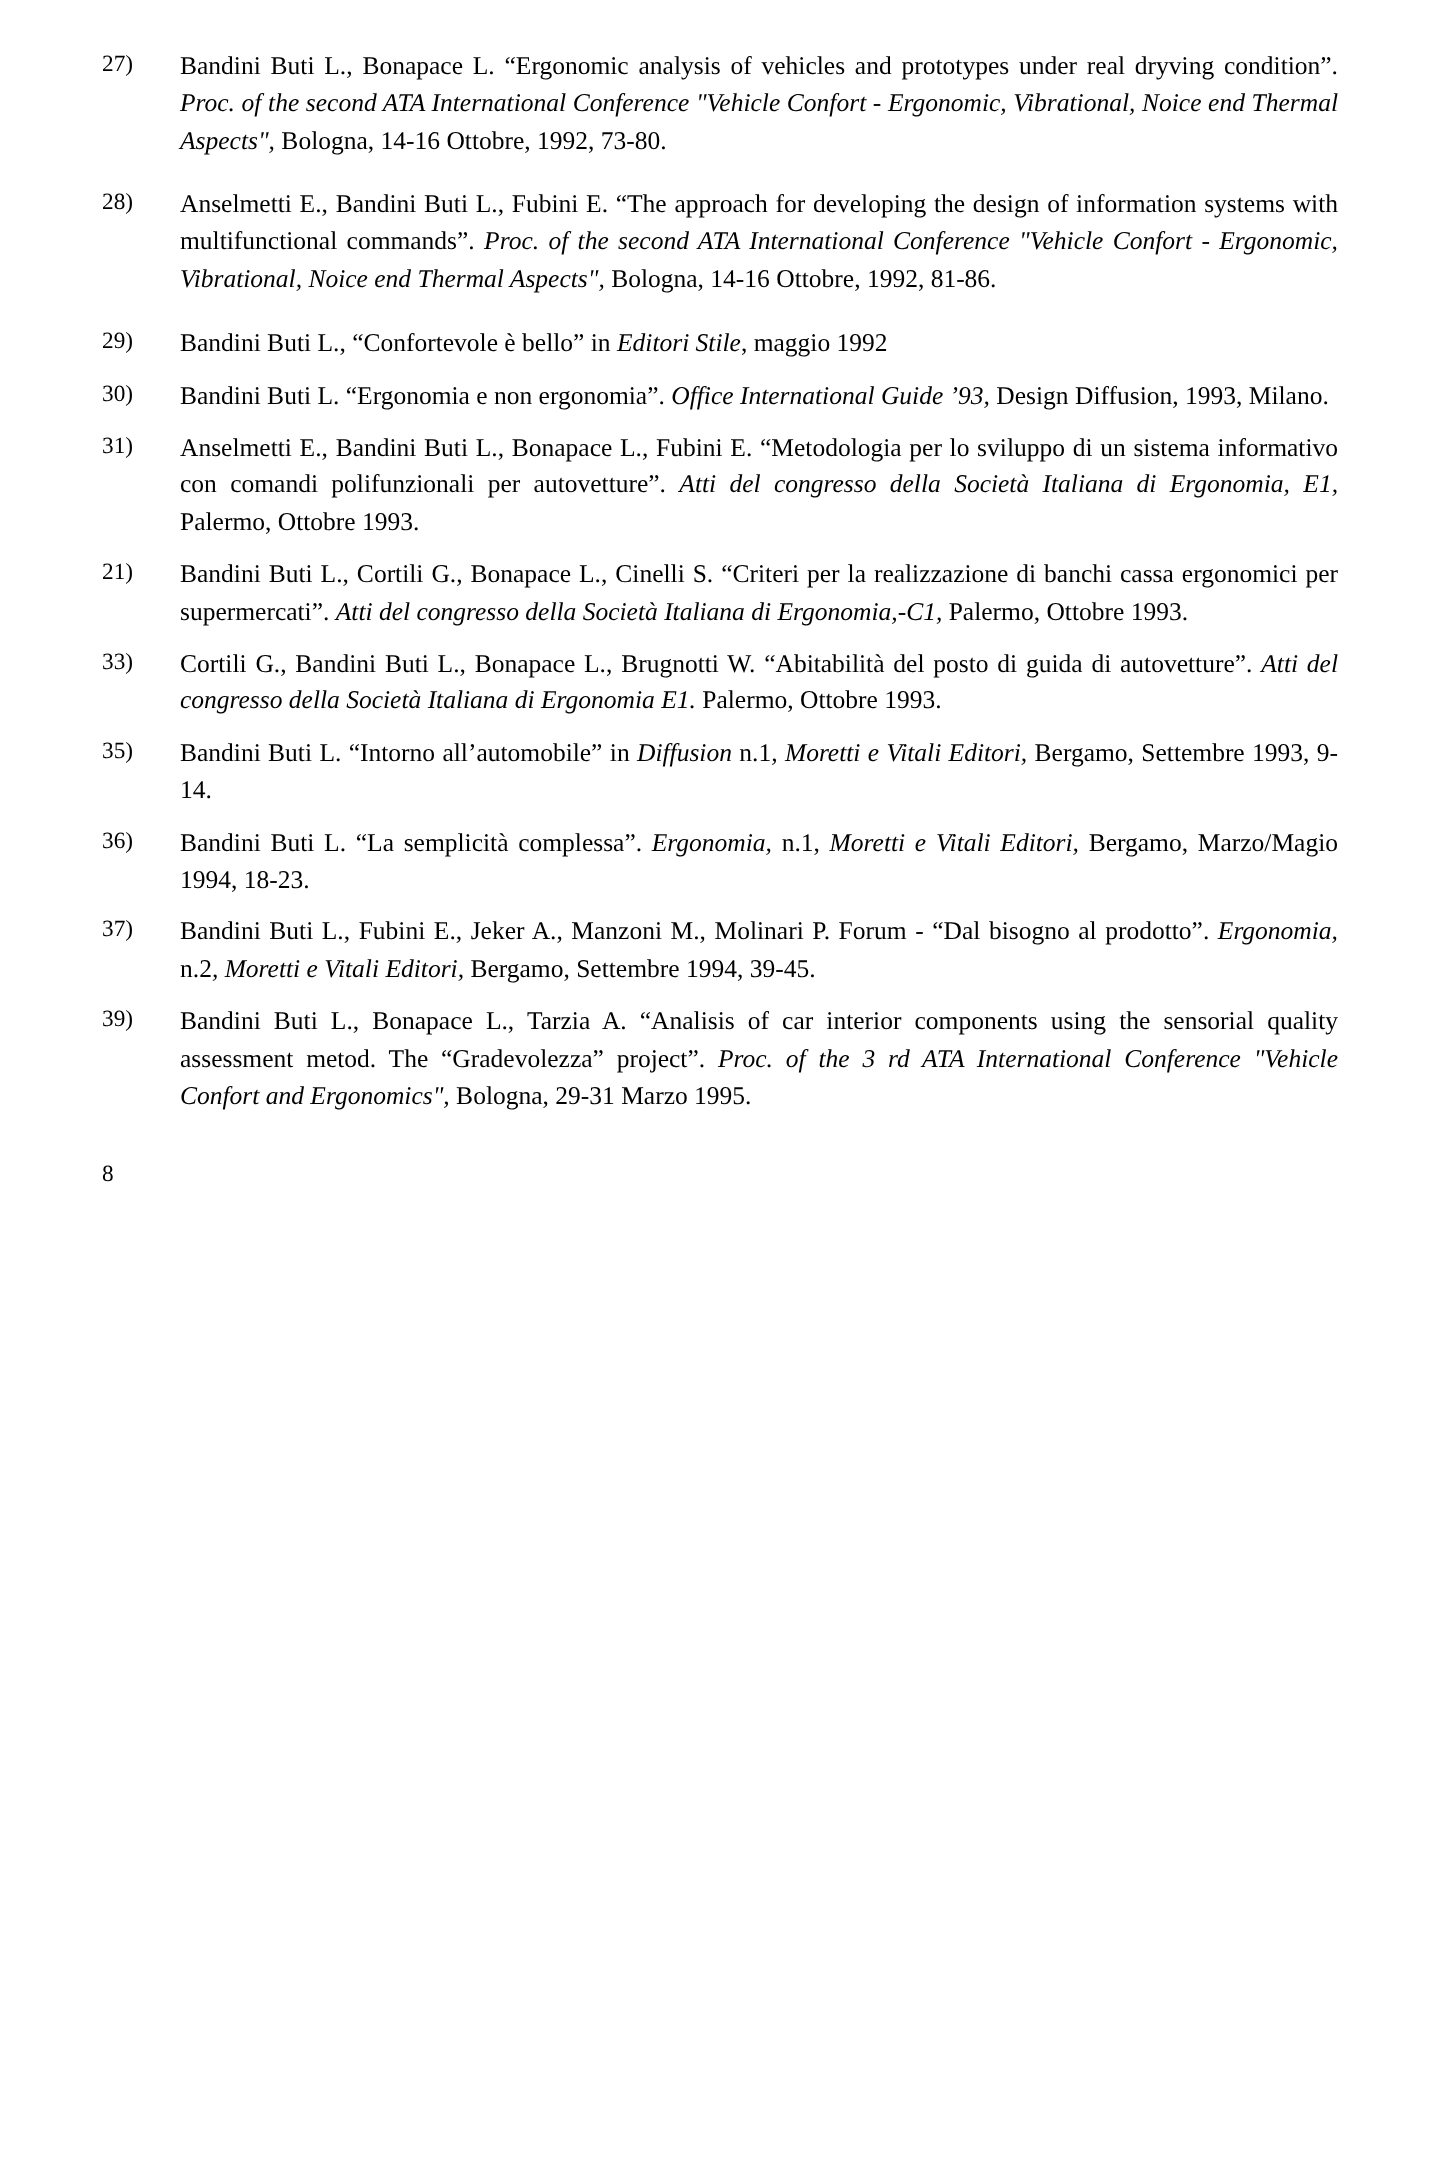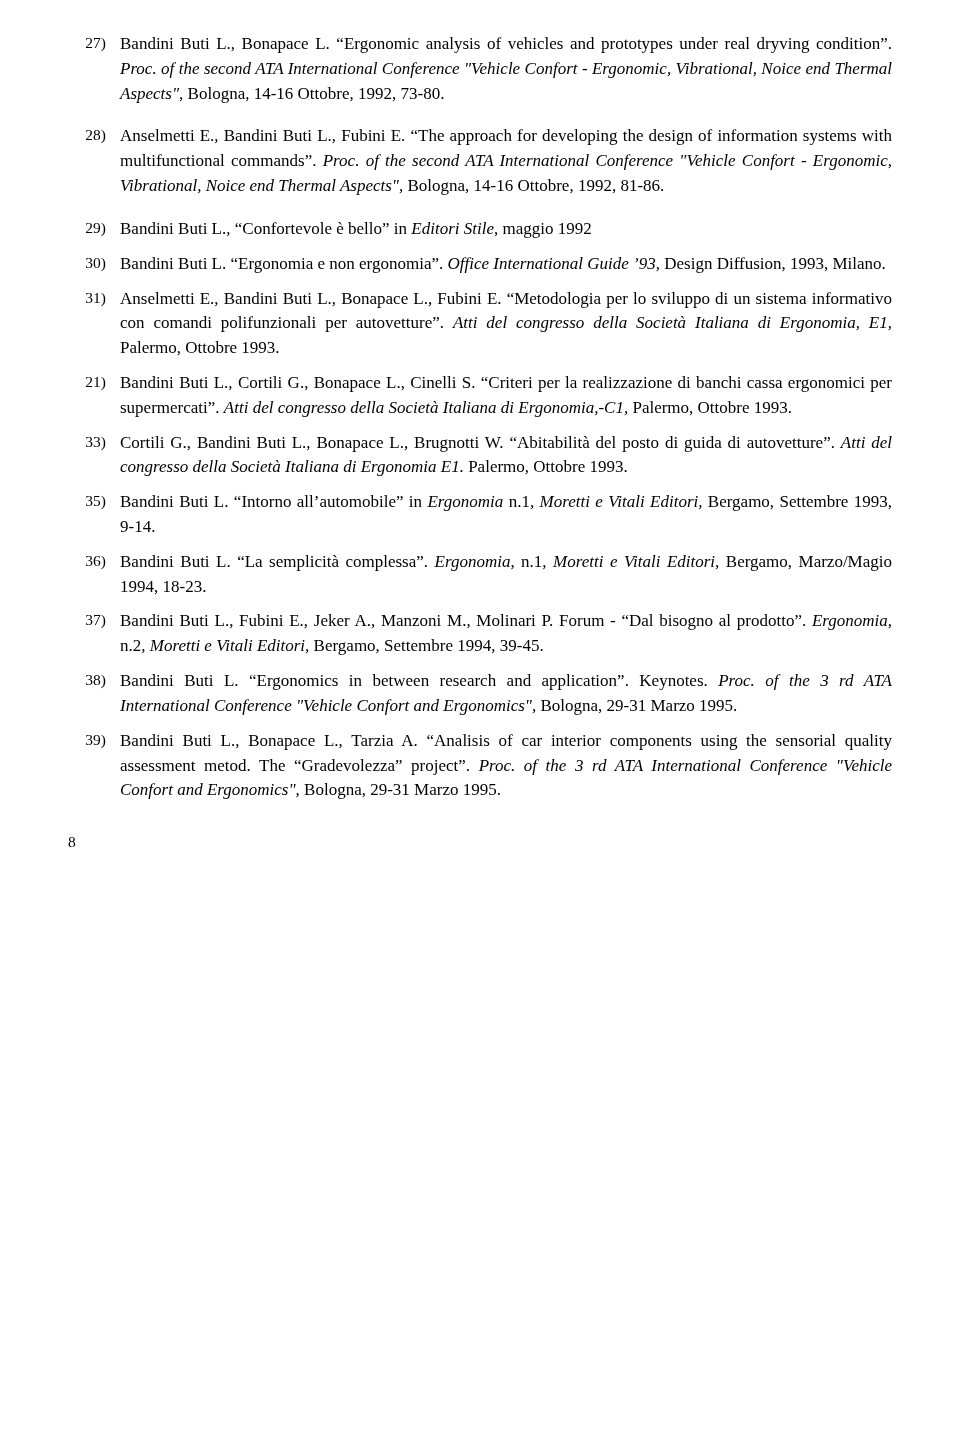--- a/index.html
+++ b/index.html
@@ -17,21 +17,20 @@
       min-height: 1449px;
       padding: 32px 68px 32px 68px;
     }
     .entry {
       display: flex;
       margin-bottom: 18px;
       align-items: flex-start;
     }
     .entry-num {
       min-width: 52px;
-      text-align: right;
       padding-right: 14px;
       flex-shrink: 0;
       font-size: 15.5px;
     }
     .entry-text {
       flex: 1;
       font-size: 17px;
       line-height: 1.46;
       text-align: justify;
     }
@@ -75,33 +74,29 @@
     <div class="entry entry-spacer">
       <span class="entry-num">21)</span>
       <div class="entry-text">Bandini Buti L., Cortili G., Bonapace L., Cinelli S. “Criteri per la realizzazione di banchi cassa ergonomici per supermercati”. <em>Atti del congresso della Società Italiana di Ergonomia,-C1,</em> Palermo, Ottobre 1993.</div>
     </div>
     <div class="entry entry-spacer">
       <span class="entry-num">33)</span>
       <div class="entry-text">Cortili G., Bandini Buti L., Bonapace L., Brugnotti W. “Abitabilità del posto di guida di autovetture”. <em>Atti del congresso della Società Italiana di Ergonomia E1.</em> Palermo, Ottobre 1993.</div>
     </div>
     <div class="entry entry-spacer">
       <span class="entry-num">35)</span>
-      <div class="entry-text">Bandini Buti L. “Intorno all’automobile” in <em>Ergonomia</em> n.1<em>, Moretti e Vitali Editori,</em> Bergamo, Settembre 1993, 9-14.</div>
+      <div class="entry-text">Bandini Buti L. “Intorno all’automobile” in <em>Diffusion</em> n.1<em>, Moretti e Vitali Editori,</em> Bergamo, Settembre 1993, 9-14.</div>
     </div>
     <div class="entry entry-spacer">
       <span class="entry-num">36)</span>
       <div class="entry-text">Bandini Buti L. “La semplicità complessa”. <em>Ergonomia,</em> n.1, <em>Moretti e Vitali Editori,</em> Bergamo, Marzo/Magio 1994, 18-23.</div>
     </div>
     <div class="entry entry-spacer">
       <span class="entry-num">37)</span>
       <div class="entry-text">Bandini Buti L., Fubini E., Jeker A., Manzoni M., Molinari P. Forum - “Dal bisogno al prodotto”. <em>Ergonomia,</em> n.2<em>, Moretti e Vitali Editori,</em> Bergamo, Settembre 1994, 39-45.</div>
-    </div>
-    <div class="entry entry-spacer">
-      <span class="entry-num">38)</span>
-      <div class="entry-text">Bandini Buti L. “Ergonomics in between research and application”. Keynotes. <em>Proc. of the 3 rd ATA International Conference "Vehicle Confort and Ergonomics",</em> Bologna, 29-31 Marzo 1995.</div>
     </div>
     <div class="entry">
       <span class="entry-num">39)</span>
       <div class="entry-text">Bandini Buti L., Bonapace L., Tarzia A. “Analisis of car interior components using the sensorial quality assessment metod. The “Gradevolezza” project”. <em>Proc. of the 3 rd ATA International Conference "Vehicle Confort and Ergonomics",</em> Bologna, 29-31 Marzo 1995.</div>
     </div>
   </div>
 
 <div class="page-footer">
   <span>8</span>
 </div>

